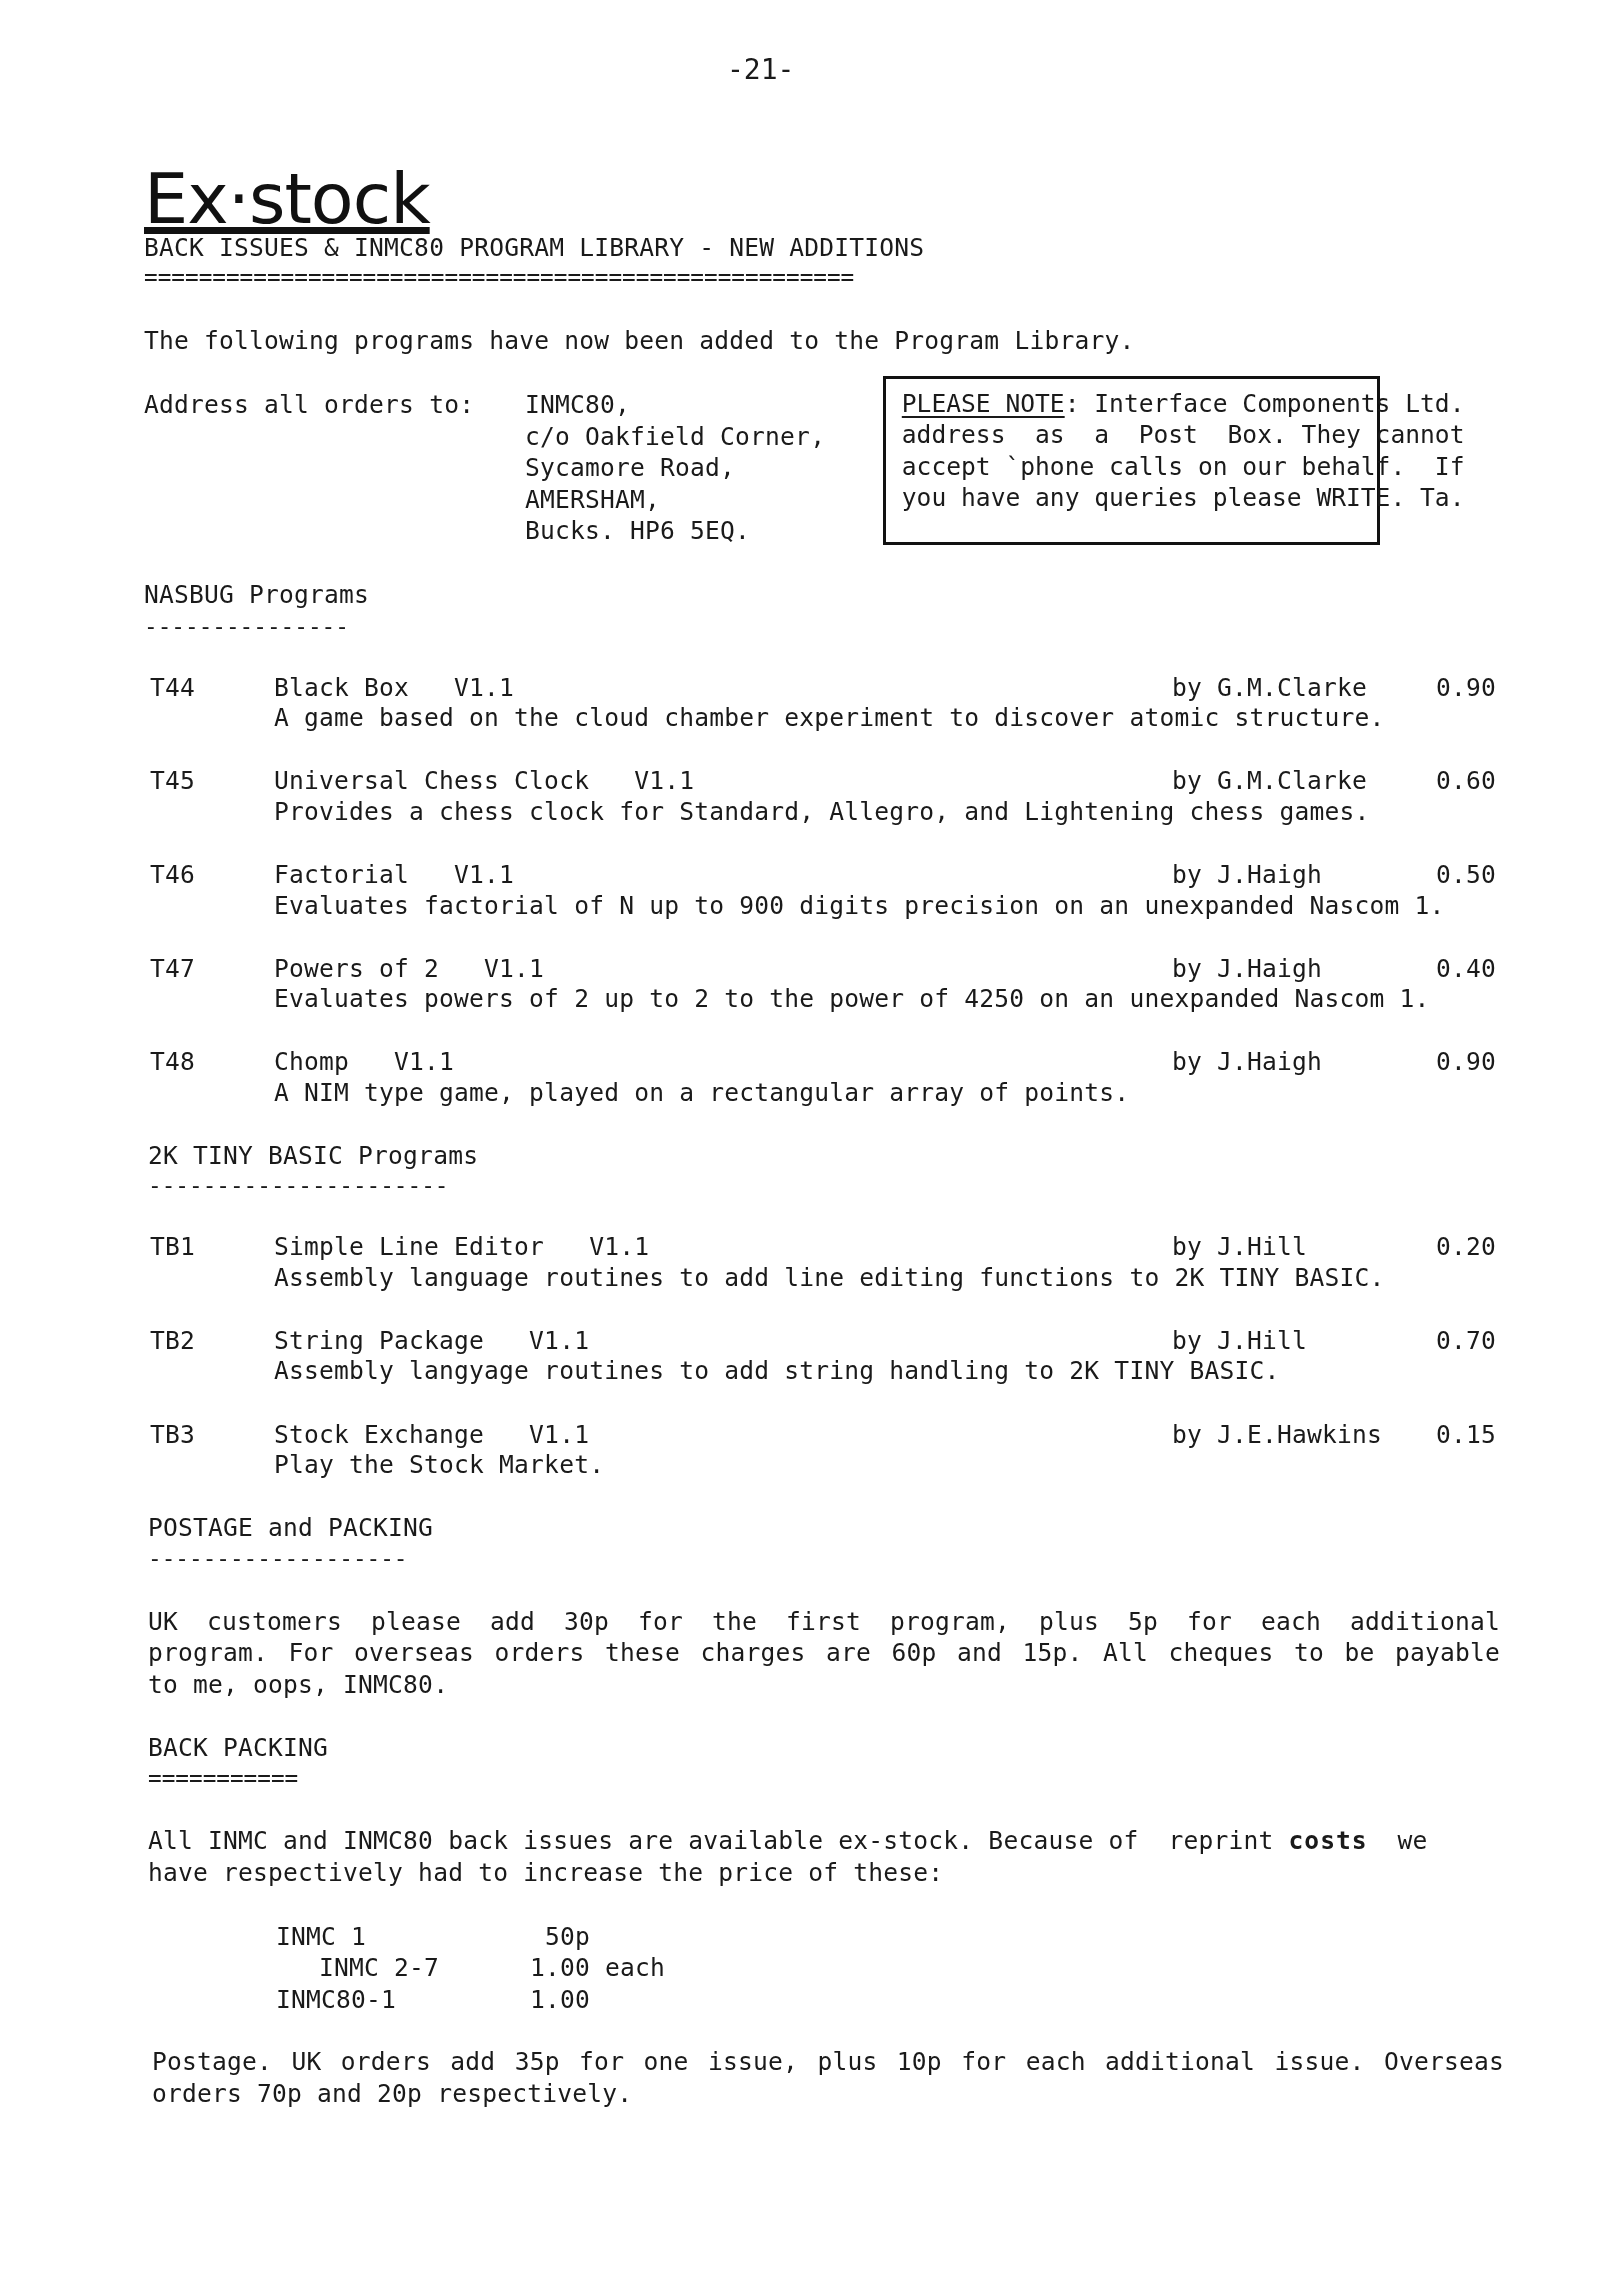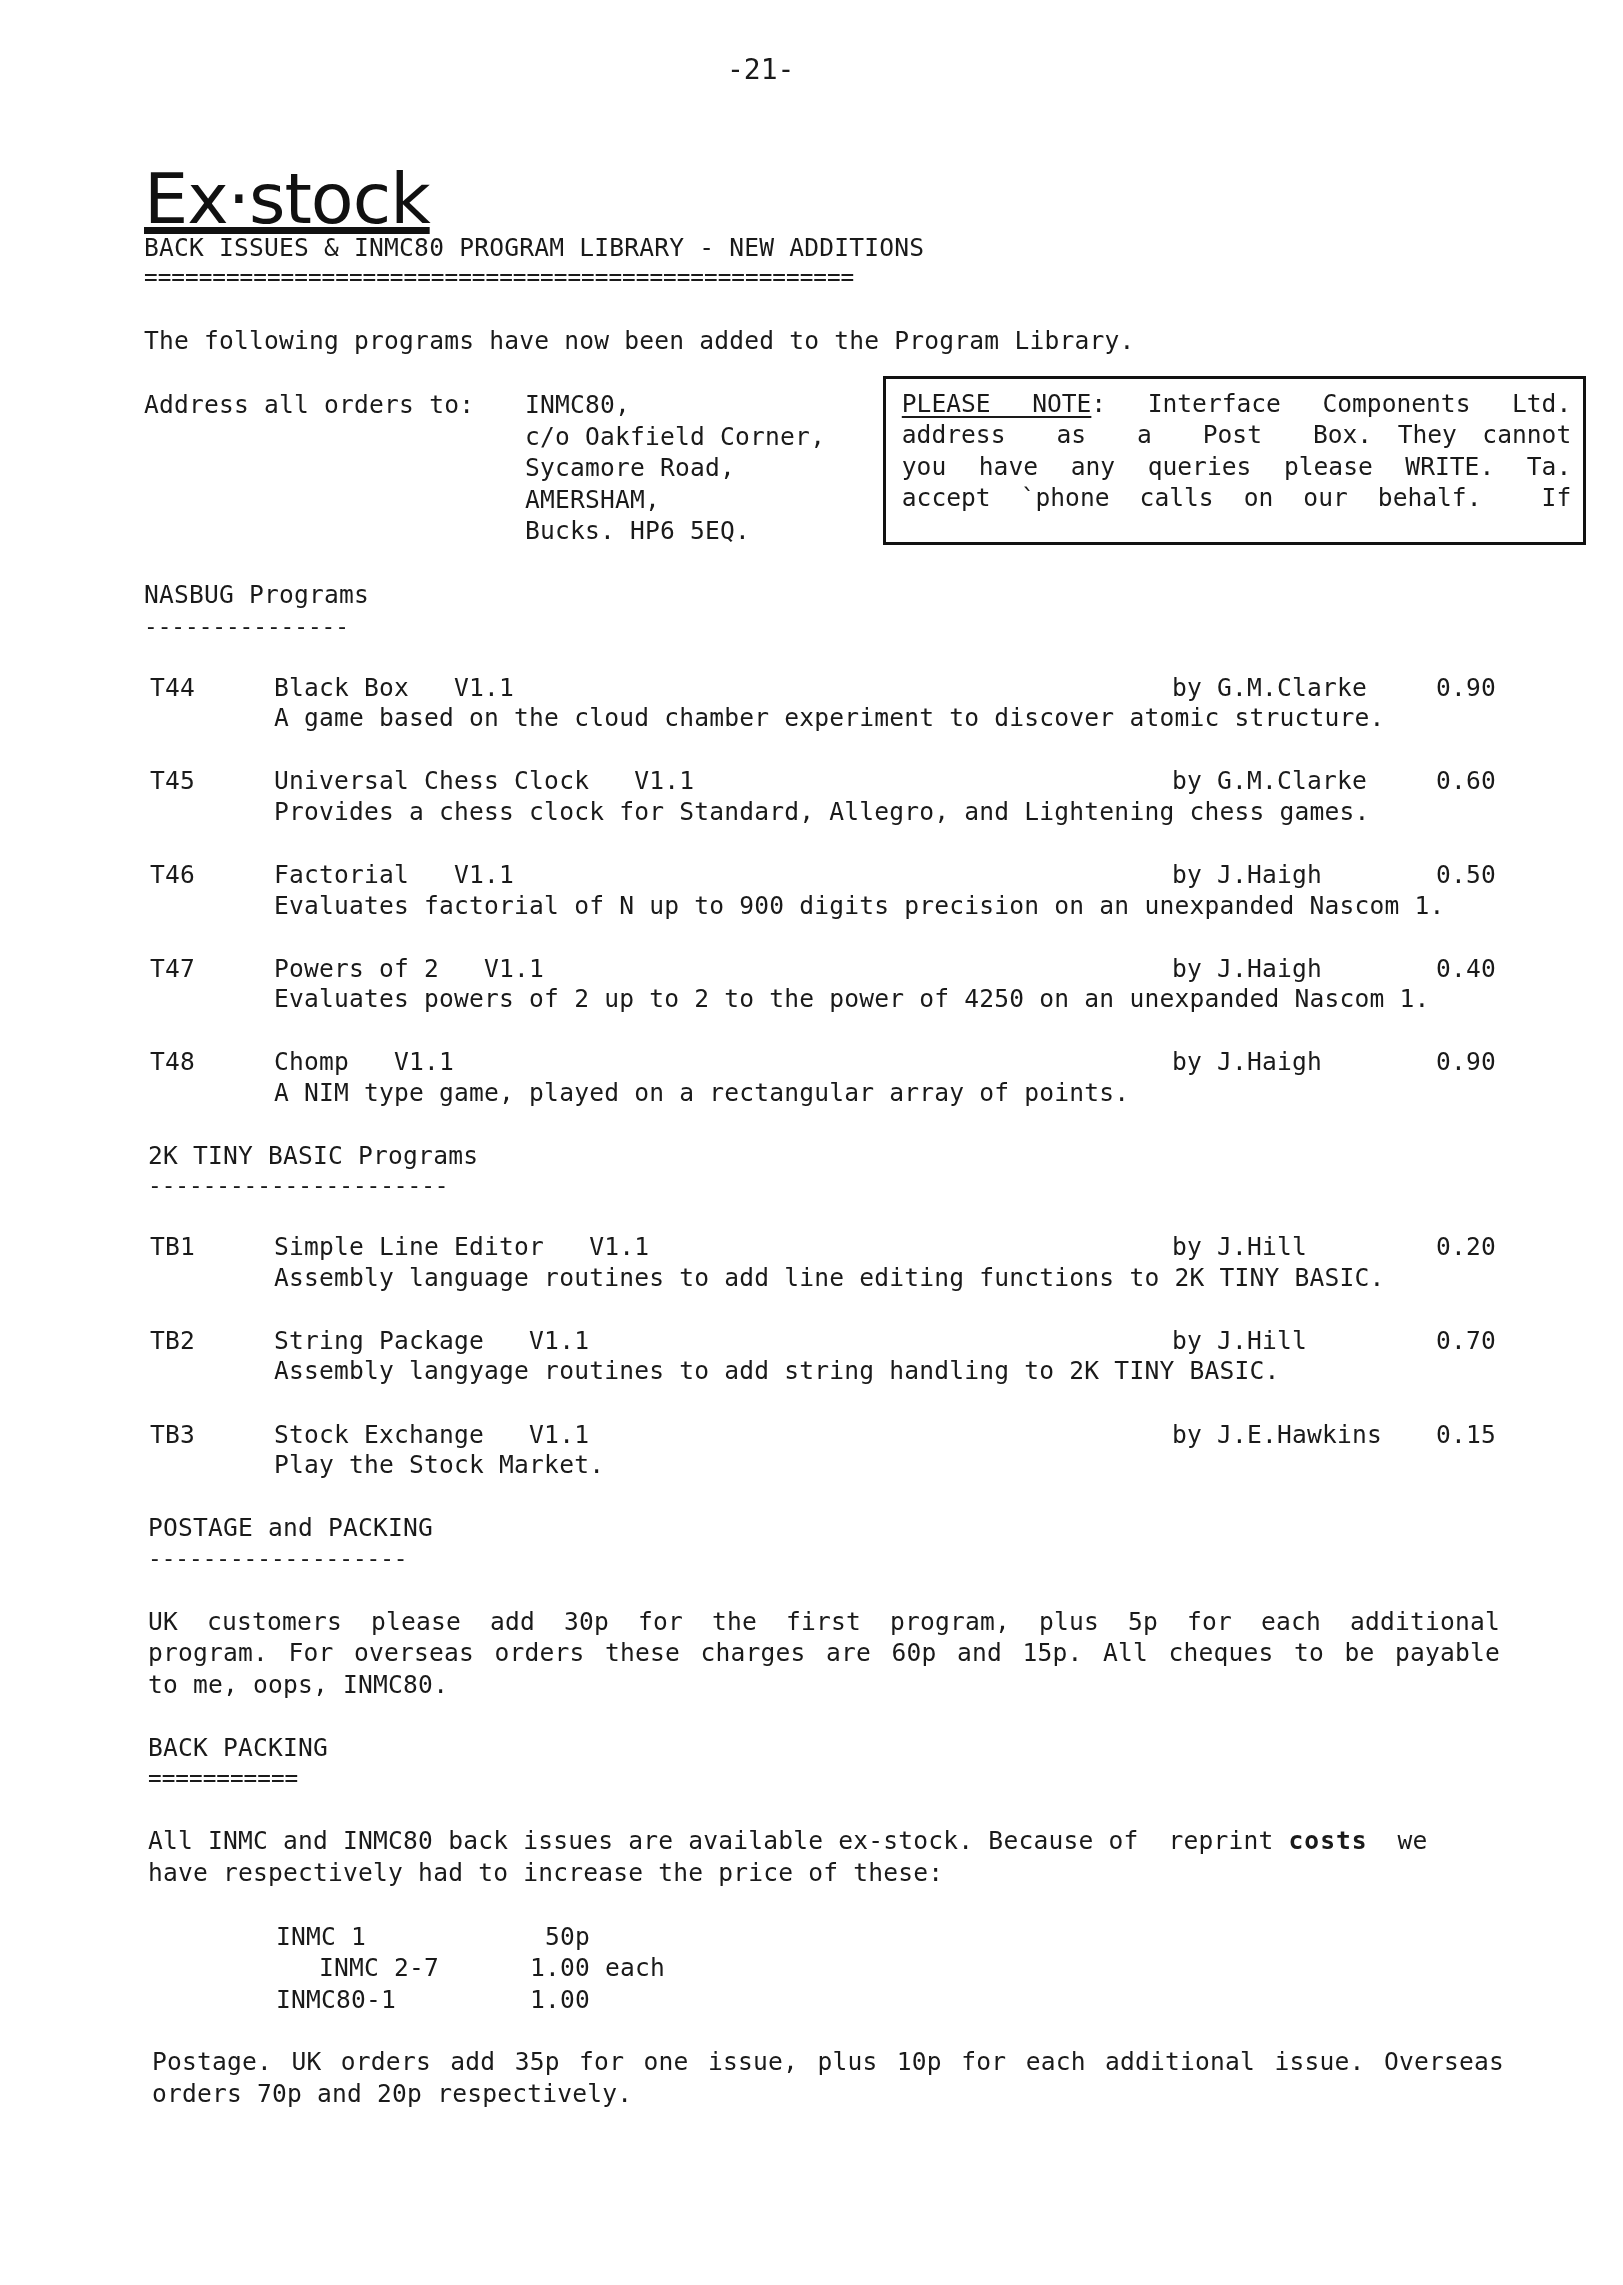--- a/index.html
+++ b/index.html
@@ -12,21 +12,21 @@
     .abs { position: absolute; white-space: pre; }
     .t { font-size: 24.6px; line-height: 31.5px; letter-spacing: 0.2px; }
     .page-num { top: 53px; left: 727px; font-size: 28px; }
     .masthead {
       top: 165px; left: 144px;
       font-family: "DejaVu Sans", "Liberation Sans", sans-serif;
       font-size: 70px; line-height: 69px; letter-spacing: -1px; color: #111; text-decoration: underline;
     }
     .rule { font-size: 24.6px; line-height: 19.7px; letter-spacing: 0px; }
     .note-box {
-      position: absolute; top: 376px; left: 883px; width: 703px; height: 169px;
+      position: absolute; top: 376px; left: 883px; width: 497px; height: 169px;
       border: 3px solid #111; box-sizing: border-box; padding: 8.9px 11.8px 0 15.8px;
     }
     .note-line { display: block; font-size: 24.6px; line-height: 31.5px; white-space: pre; text-align: justify; text-align-last: justify; }
     .note-line.last { text-align-last: justify; }
     .u { text-decoration: underline; text-decoration-thickness: 2px; text-underline-offset: 3.9px; }
     .row-code { left: 150px; }
     .row-title { left: 274px; }
     .row-author { left: 1172px; }
     .row-price { left: 1436px; }
     .row-desc { left: 274px; }
@@ -47,22 +47,22 @@
 <div class="abs mono t" style="top:389px; left:144px;">Address all orders to:</div>
 <div class="abs mono t" style="top:389px; left:525px;">INMC80,</div>
 <div class="abs mono t" style="top:421px; left:525px;">c/o Oakfield Corner,</div>
 <div class="abs mono t" style="top:452px; left:525px;">Sycamore Road,</div>
 <div class="abs mono t" style="top:484px; left:525px;">AMERSHAM,</div>
 <div class="abs mono t" style="top:515px; left:525px;">Bucks. HP6 5EQ.</div>
 
 <div class="note-box mono">
   <span class="note-line"><span class="u">PLEASE NOTE</span><span>: Interface Components Ltd.</span></span>
   <span class="note-line">address  as  a  Post  Box. They cannot</span>
+  <span class="note-line">accept `phone calls on our behalf.  If</span>
   <span class="note-line last">you have any queries please WRITE. Ta.</span>
-  <span class="note-line">accept `phone calls on our behalf.  If</span>
 </div>
 
 <div class="abs mono t" style="top:579px; left:144px;">NASBUG Programs</div>
 <div class="abs mono rule" style="top:617px; left:144px; font-size:22.7px;">---------------</div>
 
 <div class="abs mono t row-code" style="top:672px;">T44</div>
 <div class="abs mono t row-title" style="top:672px;">Black Box   V1.1</div>
 <div class="abs mono t row-author" style="top:672px;">by G.M.Clarke</div>
 <div class="abs mono t row-price" style="top:672px;">0.90</div>
 <div class="abs mono t row-desc" style="top:702px;">A game based on the cloud chamber experiment to discover atomic structure.</div>

